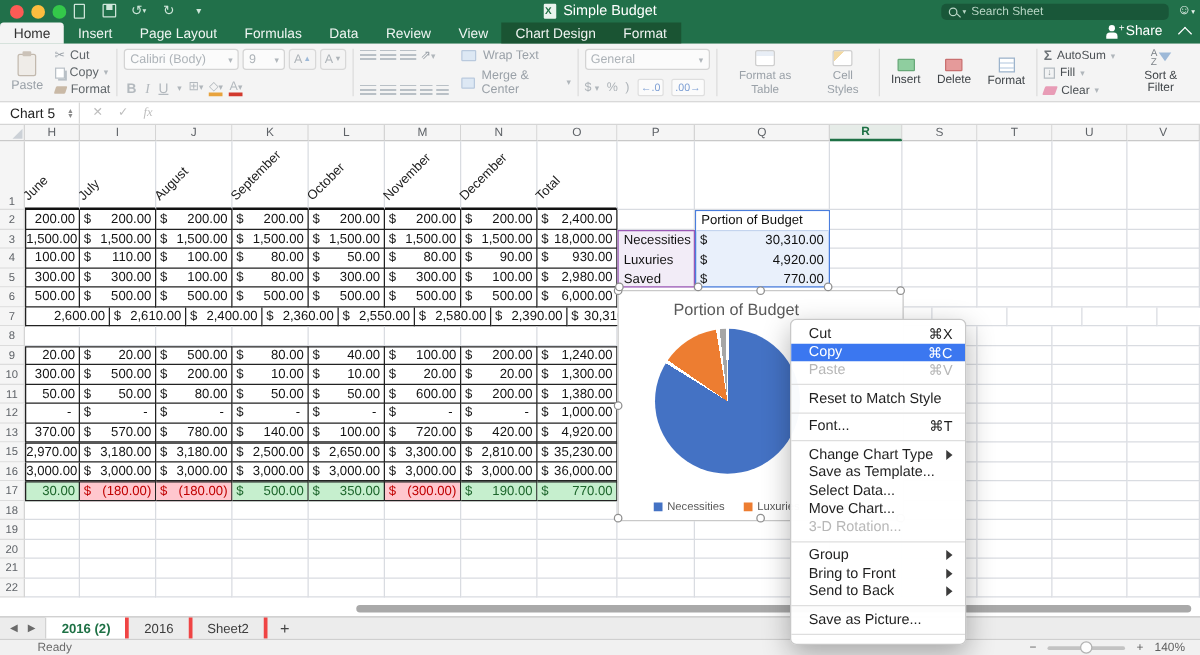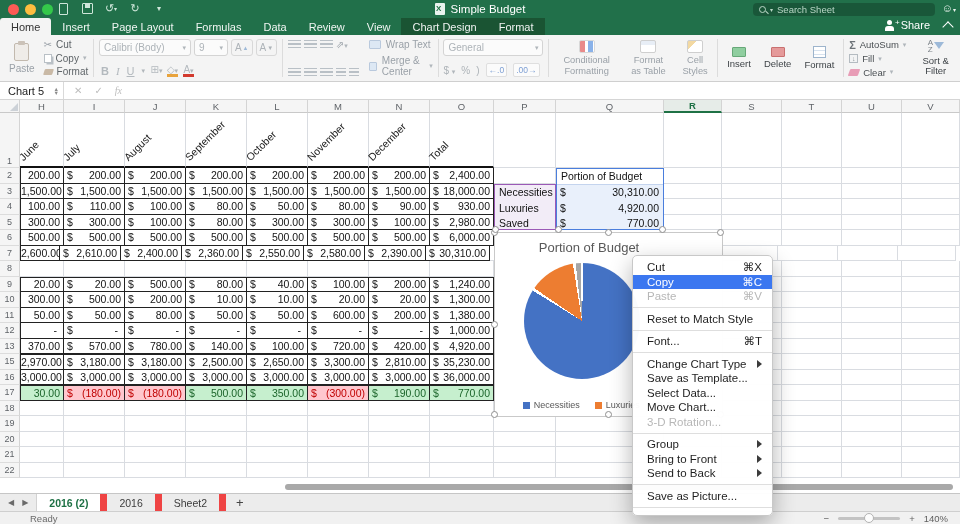--- a/index.html
+++ b/index.html
@@ -145,21 +145,21 @@
   .mi .lab{flex:1;white-space:nowrap;} .mi .key{color:#1f1f1f;margin-left:8px;}
   .mi.hl{background:#3b77f0;color:#fff;} .mi.hl .key{color:#fff;}
   .mi.dis{color:#b7b7b7;} .mi.dis .key{color:#b7b7b7;}
   .mi .arr{width:0;height:0;border-top:4px solid transparent;border-bottom:4px solid transparent;border-left:5px solid #3b3b3b;margin-left:8px;}
   .msep{height:1px;background:#dedede;margin:3.5px 0;}
 
   
   .tabbar{position:absolute;left:0;top:493px;width:960px;height:18px;background:#ececec;border-top:1px solid #c6c6c6;
           display:flex;align-items:stretch;font-size:10.5px;color:#3c3c3c;z-index:8;}
   .navarrows{display:flex;align-items:center;gap:8px;padding:0 8px;color:#6a6a6a;font-size:8px;}
-  .stab{display:flex;align-items:center;padding:0 12px;border-right:7px solid #ef4444;}
+  .stab{display:flex;align-items:center;padding:0 12px;border-right:3px solid #ef4444;}
   .stab.first{border-left:1px solid #d2d2d2;}
   .stab.active{background:#fff;color:#1e7145;font-weight:bold;}
   .addtab{display:flex;align-items:center;padding:0 10px;font-size:13px;color:#444;}
 
   
   .statusbar{position:absolute;left:0;top:511px;width:960px;height:13px;background:#f1f1f1;border-top:1px solid #cfcfcf;
              display:flex;align-items:center;font-size:9.5px;color:#6b6b6b;z-index:8;}
   .ready{margin-left:30px;}
   .zoomctl{margin-left:auto;display:flex;align-items:center;gap:9px;margin-right:12px;color:#5f5f5f;}
   .ztrack{position:relative;width:62px;height:3px;background:#c3c3c3;border-radius:2px;}
@@ -313,24 +313,20 @@
           <span>$ <span class="dd">▾</span></span>
           <span>%</span>
           <span>)</span>
           <span class="decbtn">←.0</span>
           <span class="decbtn">.00→</span>
         </div>
       </div>
     </div>
     <div class="rsep"></div>
     <div class="rgroup">
-      <div class="vbtn">
-        <span class="i-cf"></span>
-        <span class="lbl2">Conditional Formatting</span>
-      </div>
       <div class="vbtn">
         <span class="i-fat"></span>
         <span class="lbl2">Format as Table</span>
       </div>
       <div class="vbtn">
         <span class="i-cs"></span>
         <span class="lbl2">Cell Styles</span>
       </div>
     </div>
     <div class="rsep"></div>
@@ -647,21 +643,21 @@
         <div class="cell" style="width: 62px;"></div>
         <div class="cell" style="width: 108px;"></div>
         <div class="cell" style="width: 58px;"></div>
         <div class="cell" style="width: 60px;"></div>
         <div class="cell" style="width: 60px;"></div>
         <div class="cell" style="width: 60px;"></div>
         <div class="cell" style="width: 58px;"></div>
       </div>
       <div class="r" style="height: 15.5px;">
         <div class="gut" style="width: 20px;">7</div>
-        <div class="cell tb tbl" style="width: 40px;">
+        <div class="cell tb tbl" style="width: 68px;">
           <span class="val">2,600.00</span>
         </div>
         <div class="cell tb" style="width: 61px;">
           <span class="cur">$</span>
           <span class="val">2,610.00</span>
         </div>
         <div class="cell tb" style="width: 61px;">
           <span class="cur">$</span>
           <span class="val">2,400.00</span>
         </div>

